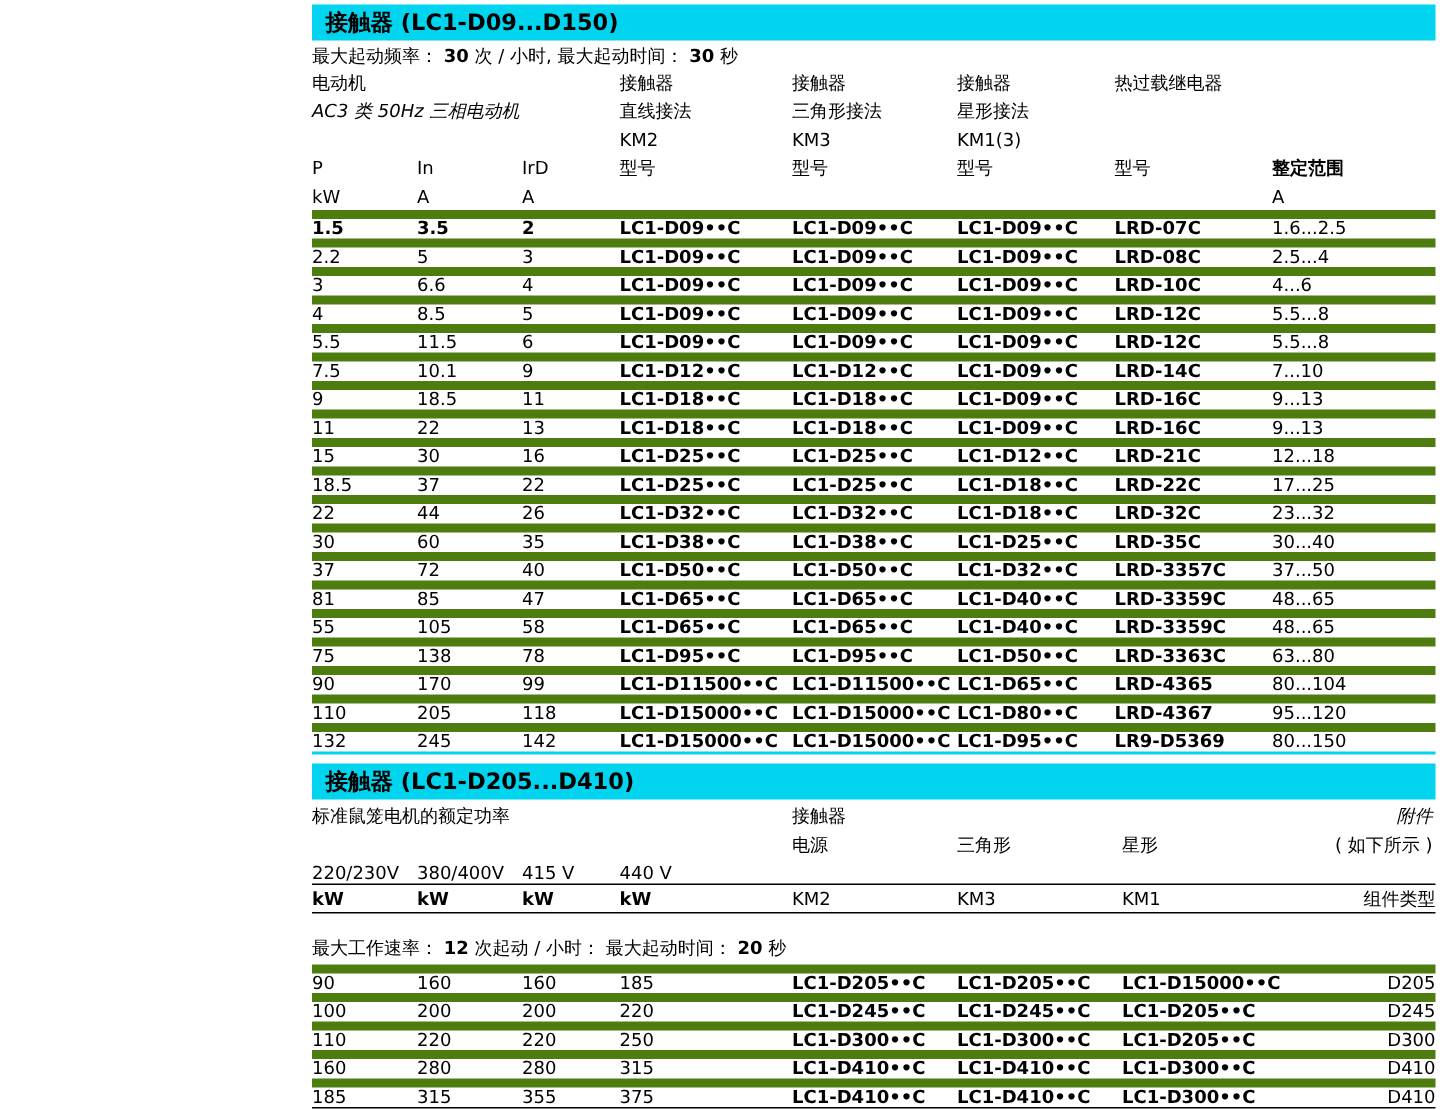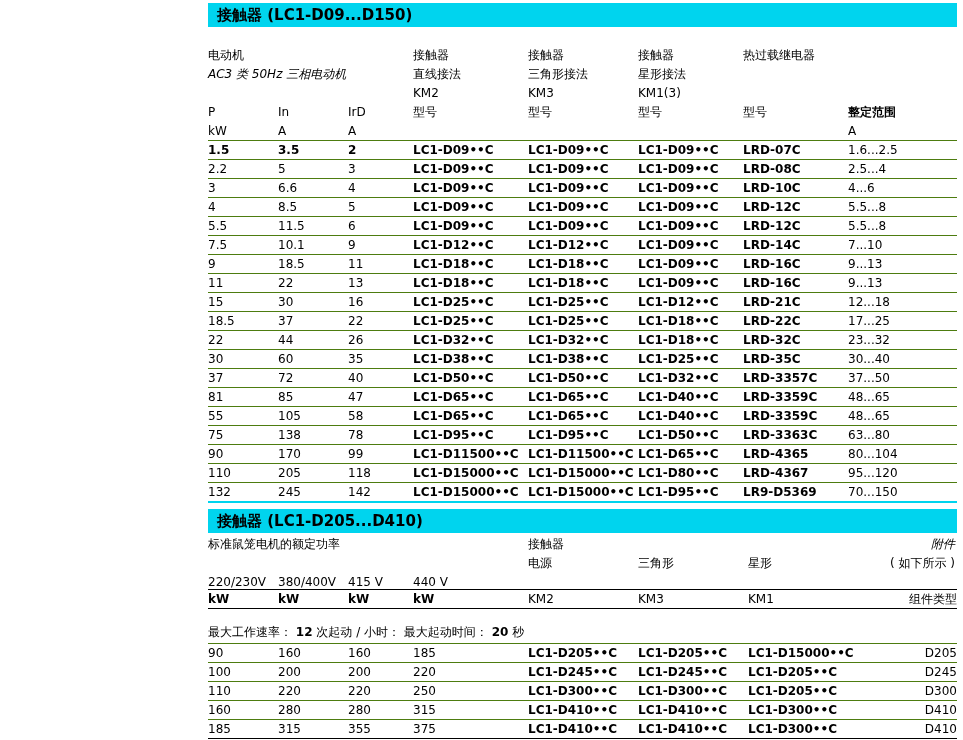--- a/index.html
+++ b/index.html
@@ -12,21 +12,21 @@
   .abs { position:absolute; white-space:nowrap; line-height:15px; }
   .b { font-weight:bold; }
   .bar {
     position:absolute; left:208px; width:749px; height:24px;
     background:#00D4EE; color:#000; font-weight:bold; font-size:15px;
     line-height:24px; padding-left:9px; white-space:nowrap;
   }
   .tbl { position:absolute; left:208px; width:749px; }
   .trow {
     display:grid; height:19px; line-height:17px;
-    border-top:1px solid #4d7c0f; align-items:center; white-space:nowrap;
+    border-top:6px solid #4d7c0f; align-items:center; white-space:nowrap;
   }
   .t1row { grid-template-columns:70px 70px 65px 115px 110px 105px 105px 1fr; }
   .t2row { grid-template-columns:70px 70px 65px 115px 110px 110px 115px 1fr; }
   .cell { overflow:hidden; }
   .cell.r { text-align:right; }
   .kwrow {
     position:absolute; left:208px; width:749px; height:20px;
     border-top:1px solid #000; border-bottom:1px solid #000;
     display:grid; grid-template-columns:70px 70px 65px 115px 110px 110px 115px 1fr;
     line-height:18px; align-items:center; white-space:nowrap;
@@ -37,20 +37,23 @@
 </style>
 </head>
 <body>
 
 <div class="page">
 
   <div class="bar" style="top:3px;">
     <span>接触器 (LC1-D09...D150)</span>
   </div>
 
+  <div class="abs" style="left:208px;top:30px;">
+    <span>最大起动频率： </span><span class="b">30</span><span> 次 / 小时, 最大起动时间： </span><span class="b">30</span><span> 秒</span>
+  </div>
 
   <div class="abs" style="left:208px;top:48px;">电动机</div>
   <div class="abs" style="left:413px;top:48px;">接触器</div>
   <div class="abs" style="left:528px;top:48px;">接触器</div>
   <div class="abs" style="left:638px;top:48px;">接触器</div>
   <div class="abs" style="left:743px;top:48px;">热过载继电器</div>
 
   <div class="abs" style="left:208px;top:67px;font-style:italic;">AC3 类 50Hz 三相电动机</div>
   <div class="abs" style="left:413px;top:67px;">直线接法</div>
   <div class="abs" style="left:528px;top:67px;">三角形接法</div>
@@ -256,21 +259,21 @@
         <div class="cell">95...120</div>
       </div>
       <div class="trow t1row">
         <div class="cell">132</div>
         <div class="cell">245</div>
         <div class="cell">142</div>
         <div class="cell b">LC1-D15000••C</div>
         <div class="cell b">LC1-D15000••C</div>
         <div class="cell b">LC1-D95••C</div>
         <div class="cell b">LR9-D5369</div>
-        <div class="cell">70...150</div>
+        <div class="cell">80...150</div>
       </div>
     </div>
   <div class="cyanline" style="top:501px;"></div>
 
   <div class="bar" style="top:509px;">
     <span>接触器 (LC1-D205...D410)</span>
   </div>
 
   <div class="abs" style="left:208px;top:537px;">标准鼠笼电机的额定功率</div>
   <div class="abs" style="left:528px;top:537px;">接触器</div>

